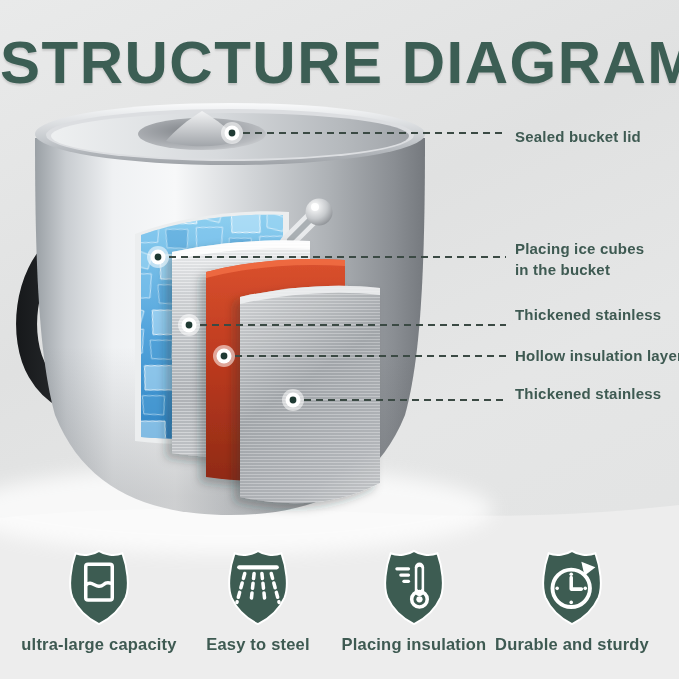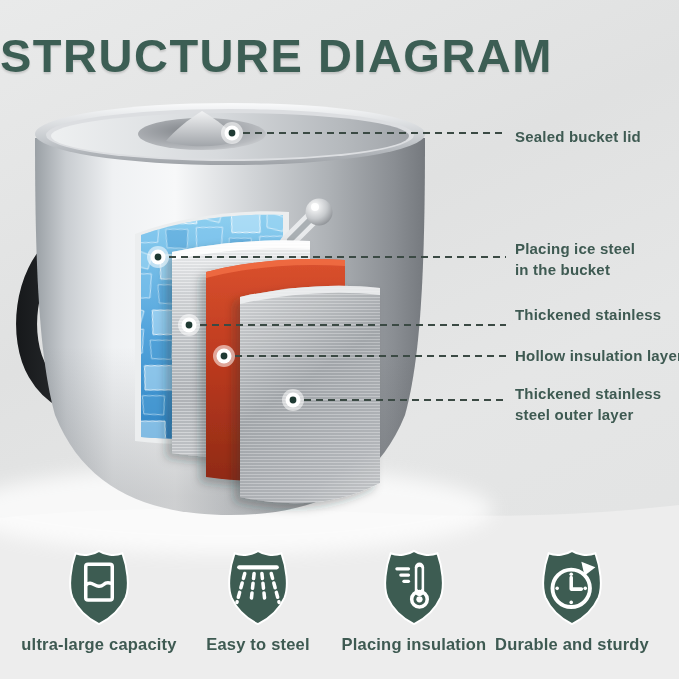--- a/index.html
+++ b/index.html
@@ -3,21 +3,21 @@
 <meta charset="utf-8">
 <style>
   html,body{margin:0;padding:0;}
   .page{
     position:relative;width:679px;height:679px;overflow:hidden;
     font-family:"Liberation Sans", sans-serif;
     background:linear-gradient(155deg,#e9eaea 0%,#e0e1e1 38%,#e5e6e6 62%,#e1e2e2 100%);
   }
   .title{
     position:absolute;top:28px;left:0;width:568px;text-align:left;
-    font-size:47px;font-weight:800;letter-spacing:1.5px;color:#3c5e54;
+    font-size:60px;font-weight:800;letter-spacing:1.5px;color:#3c5e54;
     text-shadow:0 2px 2px rgba(0,0,0,.14);
     white-space:nowrap;
   }
   .illustration{position:absolute;left:0;top:0;width:679px;height:679px;}
   .callout{
     position:absolute;left:515px;color:#3e5a52;font-size:15px;line-height:21px;
     font-weight:600;letter-spacing:.2px;white-space:nowrap;
   }
   .callout span{display:block;}
   .c0{top:126px;}
@@ -203,32 +203,31 @@
         </g>
     </g>
   </svg>
 
   <div class="title">STRUCTURE DIAGRAM</div>
 
   <div class="callout c0">
     <span>Sealed bucket lid</span>
   </div>
   <div class="callout c1">
-    <span>Placing ice steel</span>
+    <span>Placing ice cubes</span>
     <span>in the bucket</span>
   </div>
   <div class="callout c2">
     <span>Thickened stainless</span>
   </div>
   <div class="callout c3">
     <span>Hollow insulation layer</span>
   </div>
   <div class="callout c4">
     <span>Thickened stainless</span>
-    <span>steel outer layer</span>
   </div>
 
   <div class="feature f0">
     <svg class="shield" viewBox="0 0 100 110">
       <path d="M50,10 C43,15 30,17 20,13 C14,30 10,55 16,70 C24,88 38,98 50,104 C62,98 76,88 84,70 C90,55 86,30 80,13 C70,17 57,15 50,10 Z" fill="#3d5c52" stroke="#ffffff" stroke-width="2.5"></path>
       <g stroke="#ffffff" stroke-width="4.5" fill="none" stroke-linecap="round" stroke-linejoin="round">
         <rect x="33" y="27" width="34" height="46" rx="3"></rect>
         <path d="M33,54 C41,46 47,61 56,53 C60,49 64,51 67,52"></path>
       </g>
     </svg>

